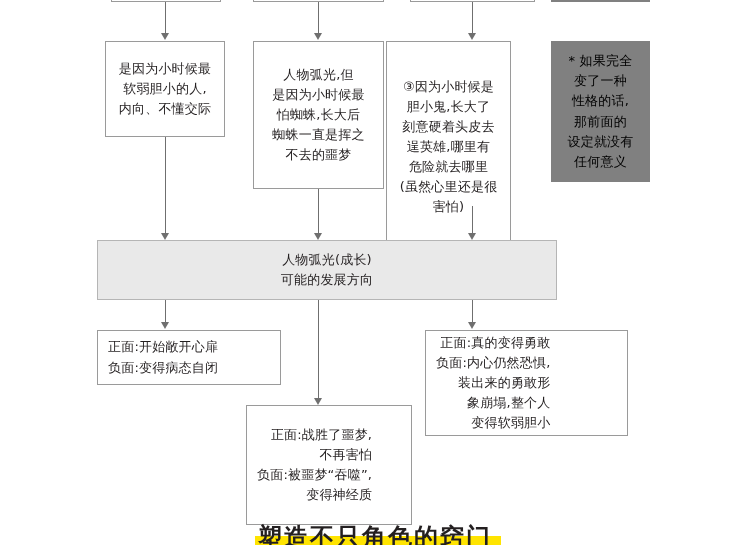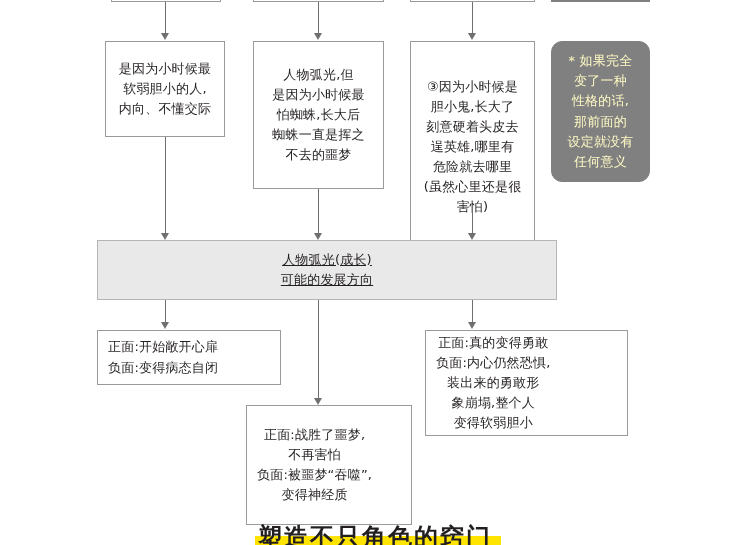--- a/index.html
+++ b/index.html
@@ -30,30 +30,29 @@
     letter-spacing: 0.2px;
     display: flex;
     align-items: center;
     justify-content: center;
     text-align: center;
     padding: 6px 7px;
     white-space: pre-line;
   }
   .box.gray {
     background: #808080;
-    color: #fef9c3;
+    color: #000000;
     border-color: #808080;
-    border-radius: 11px;
   }
   .box.band {
     background: #e9e9e9;
     border-color: #b5b5b5;
   }
   .box.left {
-    text-align: center;
+    text-align: right;
     justify-content: flex-start;
   }
   .top-stub {
     position: absolute;
     box-sizing: border-box;
     border: 1px solid #9a9a9a;
     border-top: none;
     background: #ffffff;
     color: #231f20;
     font-size: 13px;
@@ -119,21 +118,21 @@
   <div class="box" style="left:105px; top:41px; width:120px; height:96px;">是因为小时候最
 软弱胆小的人,
 内向、不懂交际</div>
 
   <div class="box" style="left:253px; top:41px; width:131px; height:148px;">人物弧光,但
 是因为小时候最
 怕蜘蛛,长大后
 蜘蛛一直是挥之
 不去的噩梦</div>
 
-  <div class="box" style="left:410px; top:41px; width:125px; height:212px;">③因为小时候是
+  <div class="box" style="left:386px; top:41px; width:125px; height:212px;">③因为小时候是
 胆小鬼,长大了
 刻意硬着头皮去
 逞英雄,哪里有
 危险就去哪里
 (虽然心里还是很
 害怕)</div>
 
   <div class="box gray" style="left:551px; top:41px; width:99px; height:141px;">* 如果完全
 变了一种
 性格的话,
@@ -143,21 +142,21 @@
 
   <div class="vline" style="left:165px; top:137px; height:98px;"></div>
   <div class="arrow-down" style="left:161px; top:233px;"></div>
 
   <div class="vline" style="left:318px; top:189px; height:46px;"></div>
   <div class="arrow-down" style="left:314px; top:233px;"></div>
 
   <div class="vline" style="left:472px; top:206px; height:29px;"></div>
   <div class="arrow-down" style="left:468px; top:233px;"></div>
 
-  <div class="box band" style="left:97px; top:240px; width:460px; height:60px;text-decoration:underline;">人物弧光(成长)
+  <div class="box band" style="left:97px; top:240px; width:460px; height:60px;">人物弧光(成长)
 可能的发展方向</div>
 
   <div class="vline" style="left:165px; top:300px; height:24px;"></div>
   <div class="arrow-down" style="left:161px; top:322px;"></div>
 
   <div class="vline" style="left:318px; top:300px; height:100px;"></div>
   <div class="arrow-down" style="left:314px; top:398px;"></div>
 
   <div class="vline" style="left:472px; top:300px; height:24px;"></div>
   <div class="arrow-down" style="left:468px; top:322px;"></div>

